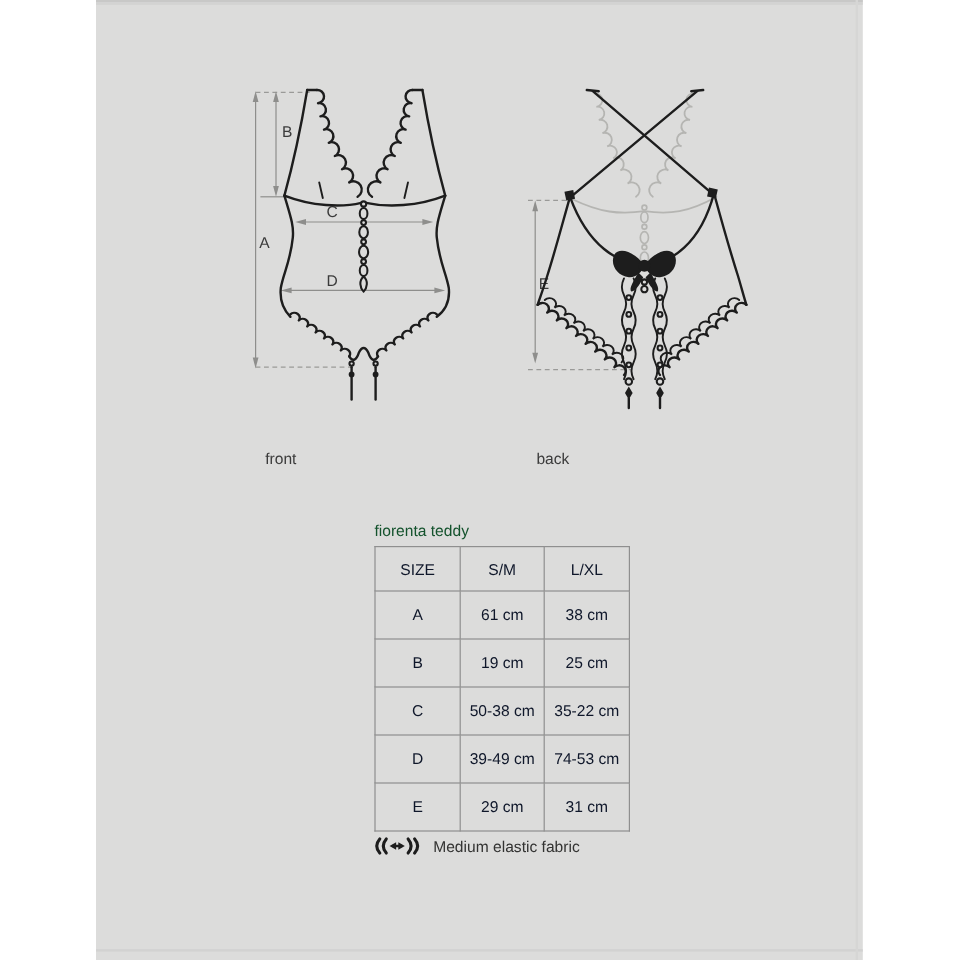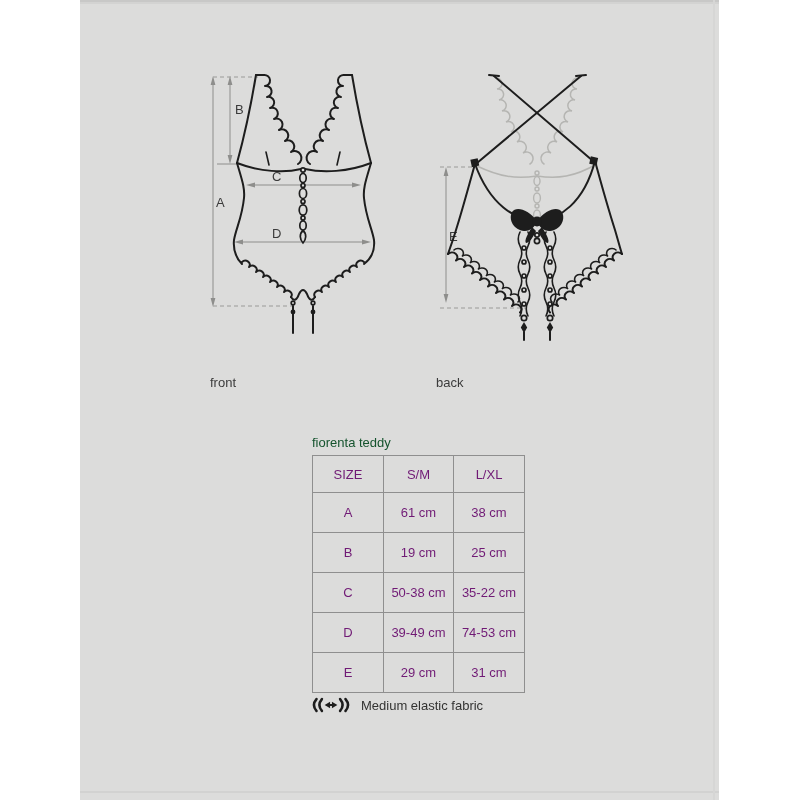--- a/index.html
+++ b/index.html
@@ -9,26 +9,26 @@
   }
   .panel{
     position:absolute;left:80px;top:0;width:639px;height:800px;
     background:#dcdcdb;
   }
   .edge-top1{position:absolute;top:0;left:0;right:0;height:2px;background:#c8c8c7;}
   .edge-top2{position:absolute;top:2px;left:0;right:0;height:2px;background:#d3d3d2;}
   .edge-bottom{position:absolute;bottom:7px;left:0;right:0;height:2px;background:#d2d2d1;}
   .edge-right{position:absolute;top:0;bottom:0;right:4px;width:2px;background:#d6d6d5;}
   .abs{position:absolute;}
-  .view-label{font-size:13px;color:#3b3b3b;}
+  .view-label{font-size:13px;color:#3b3b3b;margin-left:11px;}
   .chart-title{font-size:13px;color:#14532d;}
   table.size-table{
     position:absolute;left:232px;top:455px;width:212px;
     border-collapse:collapse;table-layout:fixed;
-    font-size:13px;color:#701a75;
+    font-size:13px;color:#0f172a;
   }
   table.size-table th,table.size-table td{
     border:1px solid #8f8f8f;text-align:center;vertical-align:middle;
     font-weight:normal;padding:0;background:transparent;
   }
   tr.hdr{height:37px;}
   tr.row{height:40px;}
   .fabric-note{
     position:absolute;left:231px;top:695px;height:18px;
     display:flex;align-items:flex-end;gap:10px;

